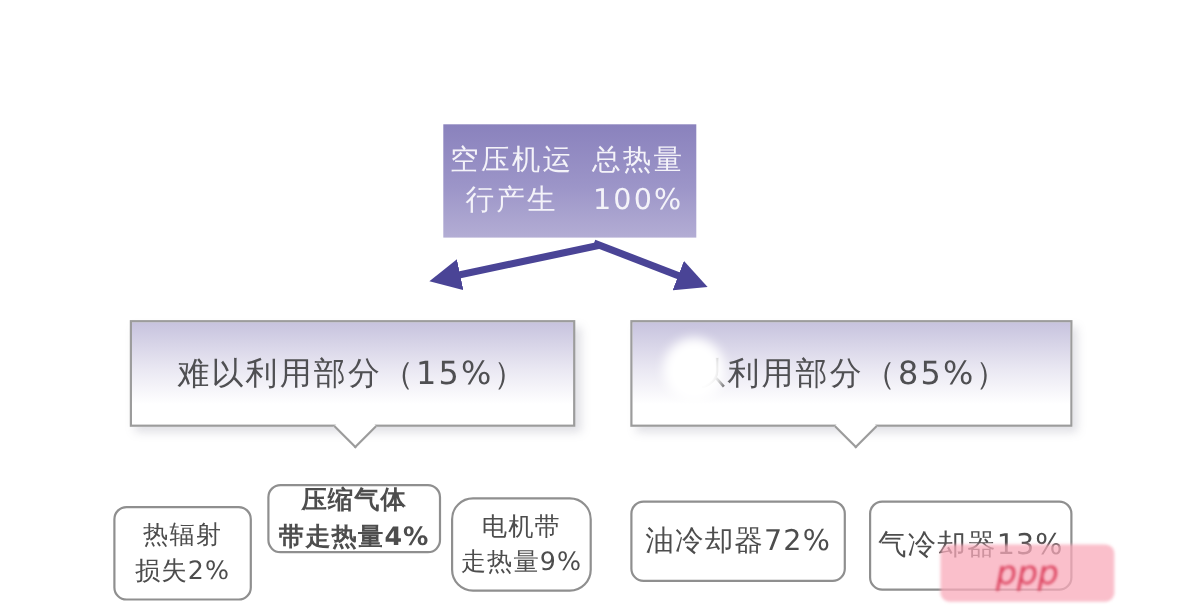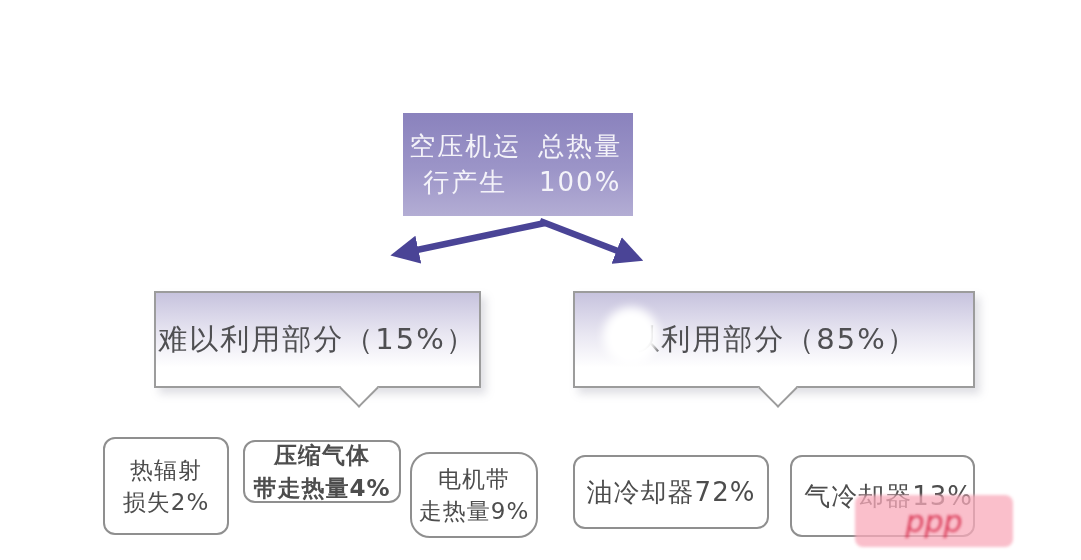--- a/index.html
+++ b/index.html
@@ -44,21 +44,21 @@
     border: 2px solid #9c9c9c;
     background: linear-gradient(180deg, #c7c3de 0%, #e9e7f2 45%, #ffffff 80%);
     box-shadow: 5px 6px 8px rgba(130, 130, 150, 0.25);
     display: flex;
     align-items: center;
     justify-content: center;
     font-size: 29px;
     letter-spacing: 2px;
     color: #4f4f52;
   }
-  .bubble-left  { left: 118px; width: 327px; margin-left: 36px; }
+  .bubble-left  { left: 118px; width: 405px; }
   .bubble-right { left: 573px; width: 402px; }
   .tail {
     position: absolute;
     bottom: -16px;
     left: 189px;
     width: 28px; height: 28px;
     background: #ffffff;
     border-right: 2px solid #9c9c9c;
     border-bottom: 2px solid #9c9c9c;
     transform: rotate(45deg);
@@ -80,25 +80,25 @@
     color: #4d4d4d;
     display: flex;
     flex-direction: column;
     justify-content: center;
     align-items: center;
     text-align: center;
     font-size: 23px;
     line-height: 1.4;
     letter-spacing: 1px;
   }
-  .leaf1 { left: 103px; top: 437px; width: 126px; height: 98px; }
+  .leaf1 { left: 103px; top: 460px; width: 126px; height: 86px; }
   .leaf2 { left: 243px; top: 440px; width: 158px; height: 63px; font-weight: bold; }
   .leaf3 { left: 410px; top: 452px; width: 128px; height: 86px; border-radius: 20px; }
   .leaf4 { left: 573px; top: 455px; width: 196px; height: 74px; font-size: 26px; }
-  .leaf5 { left: 790px; top: 455px; width: 185px; height: 82px; font-size: 26px; align-items: flex-end; }
+  .leaf5 { left: 790px; top: 455px; width: 185px; height: 82px; font-size: 26px; }
   
   .watermark {
     position: absolute;
     left: 855px; top: 495px;
     width: 158px; height: 52px;
     background: rgba(248, 170, 185, 0.75);
     border-radius: 8px;
     display: flex;
     align-items: center;
     justify-content: center;

